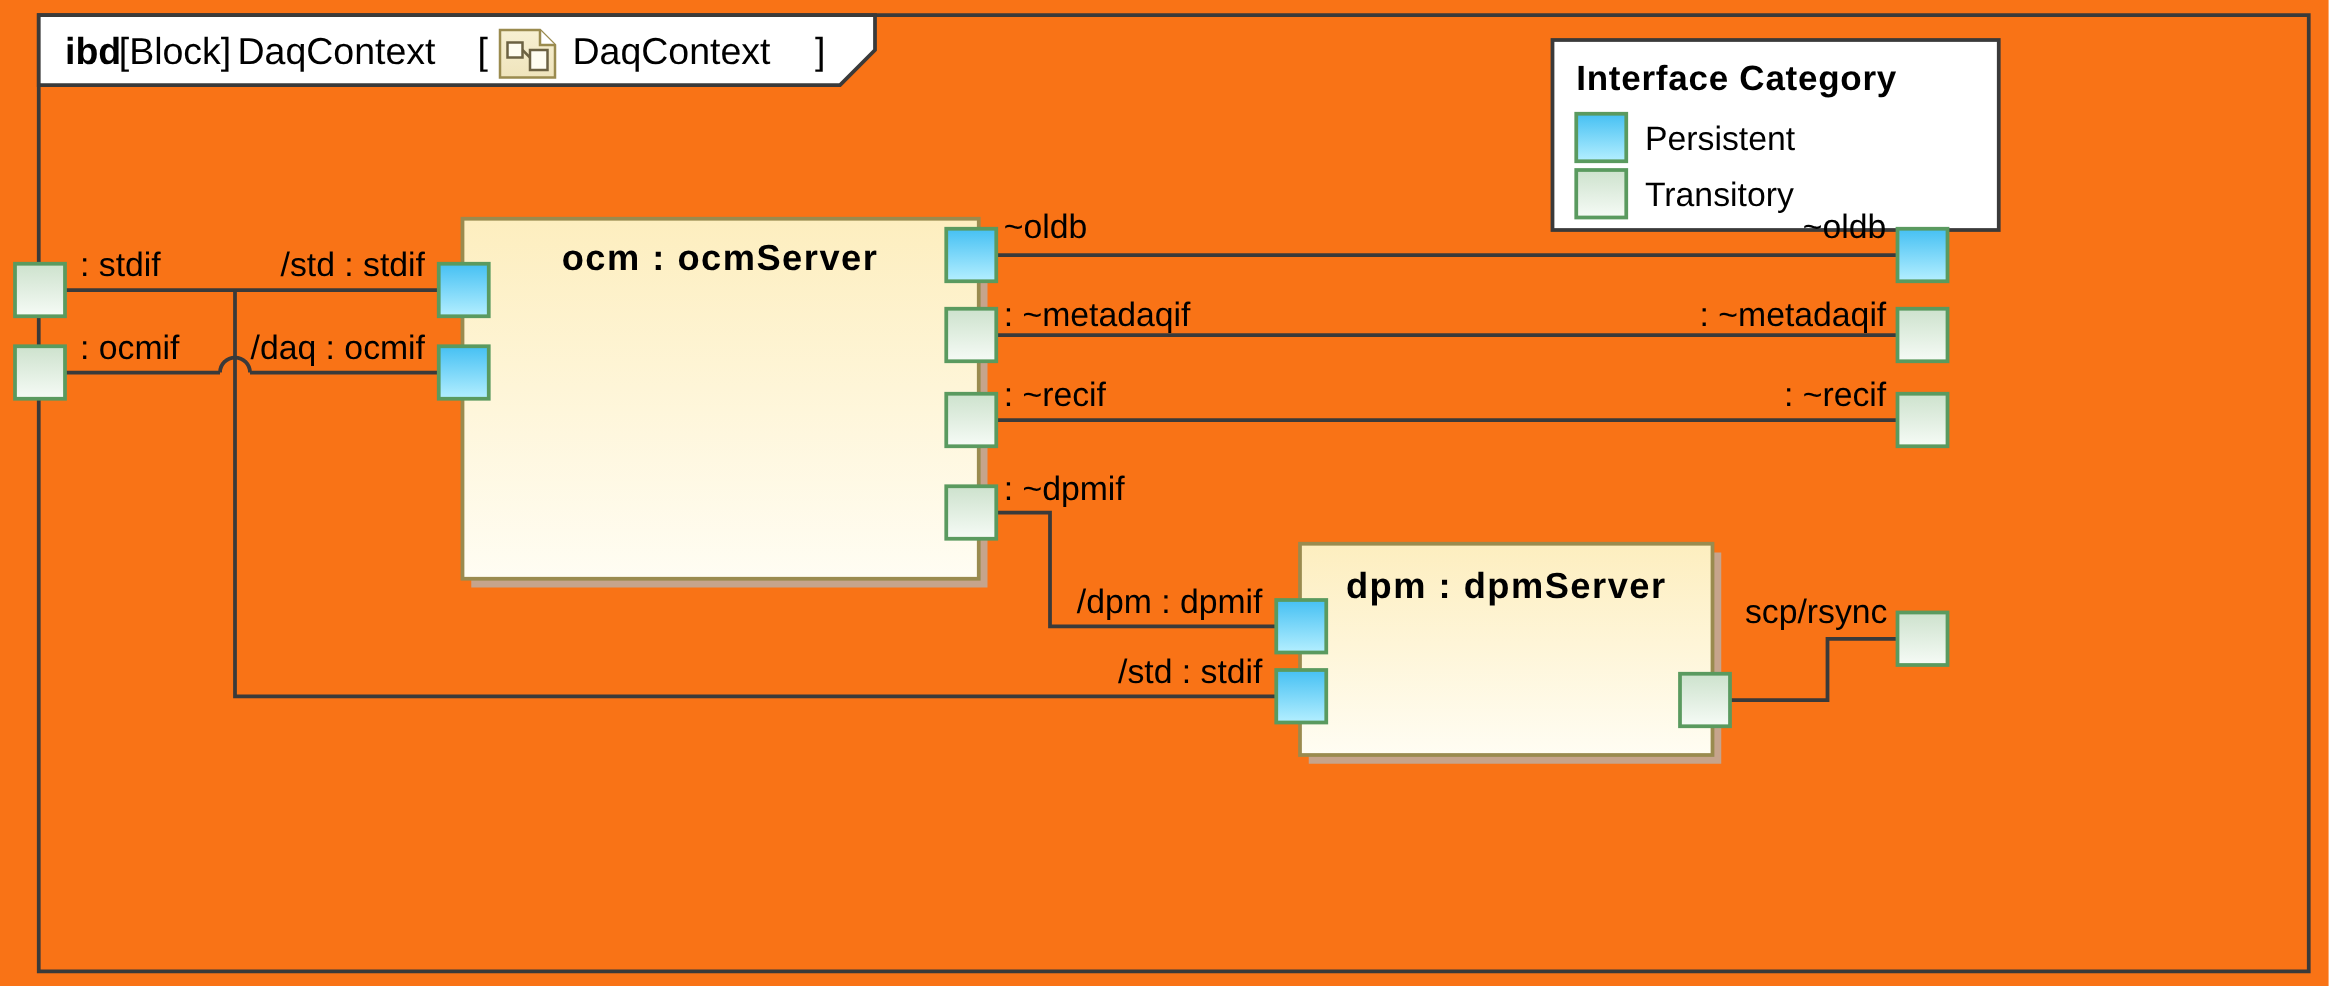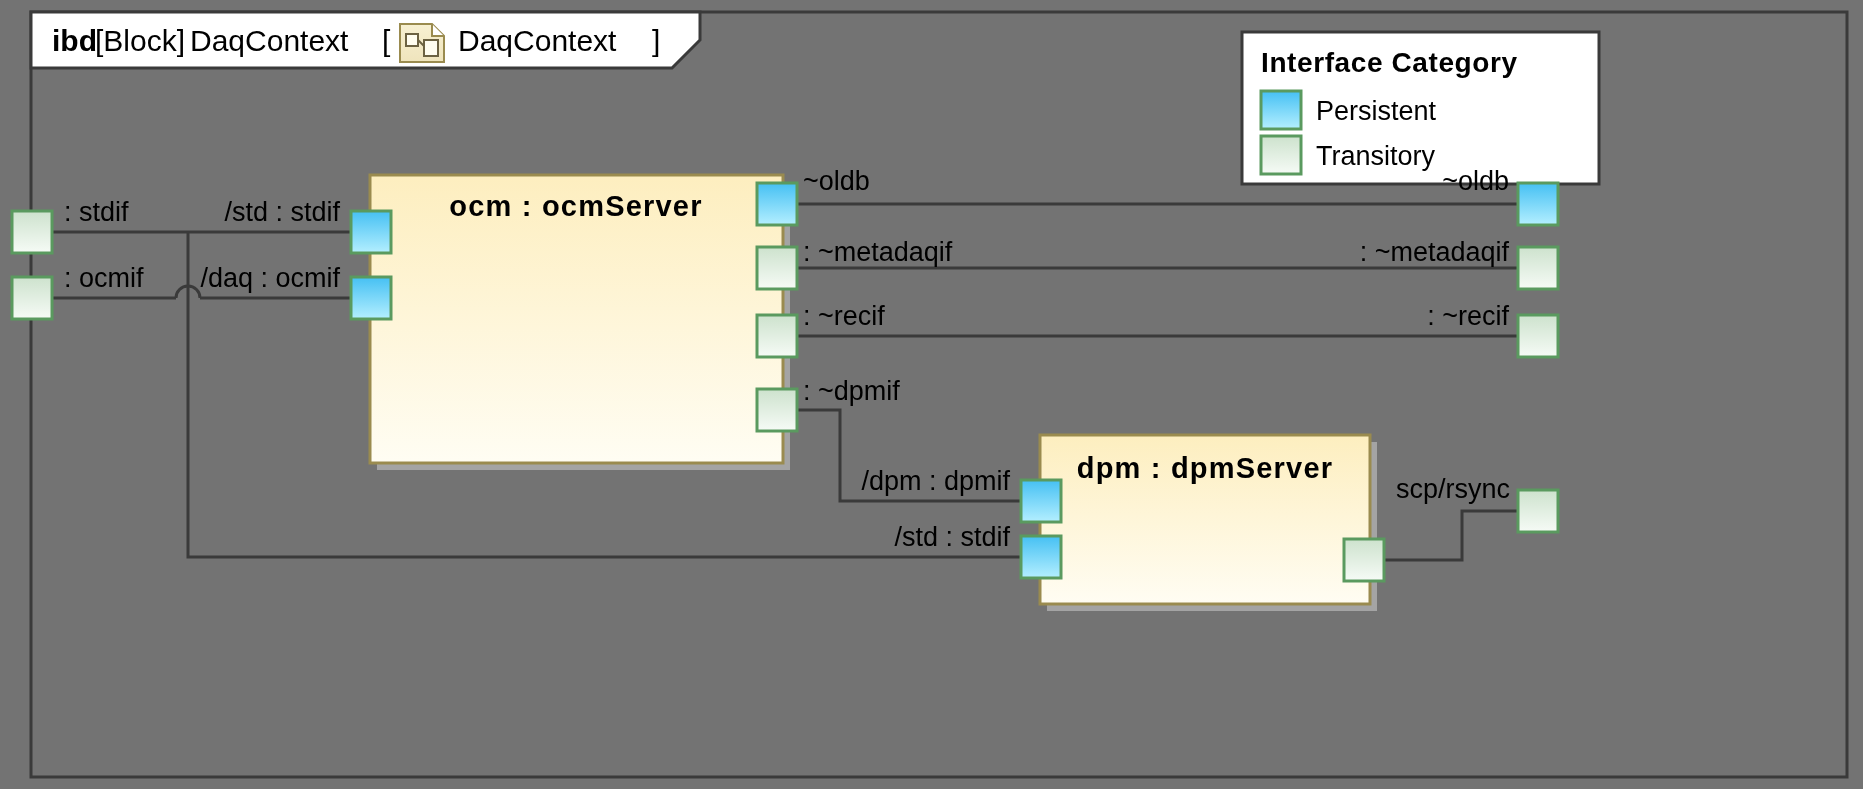--- a/index.html
+++ b/index.html
@@ -1,17 +1,17 @@
 <!DOCTYPE html>
 <html><head>
 <meta charset="utf-8">
 <style>
   html,body{margin:0;padding:0;background:#ffffff;}
   body{width:1863px;height:789px;font-family:"Liberation Sans",sans-serif;overflow:hidden;}
-  #stage{position:relative;width:1863px;height:789px;background:#737373;}
+  #stage{position:relative;width:1863px;height:789px;background:#f97316;}
   svg{display:block;}
   text{font-family:"Liberation Sans",sans-serif;fill:#000;}
   .lbl{font-size:27px;}
   .blocktitle{font-size:29px;font-weight:bold;letter-spacing:1.2px;}
   .frametitle-bold{font-size:30px;font-weight:bold;}
   .frametitle{font-size:30px;}
   .legend-title{font-size:28px;font-weight:bold;letter-spacing:0.6px;}
   .legend-item{font-size:27px;}
 </style>
 </head>

